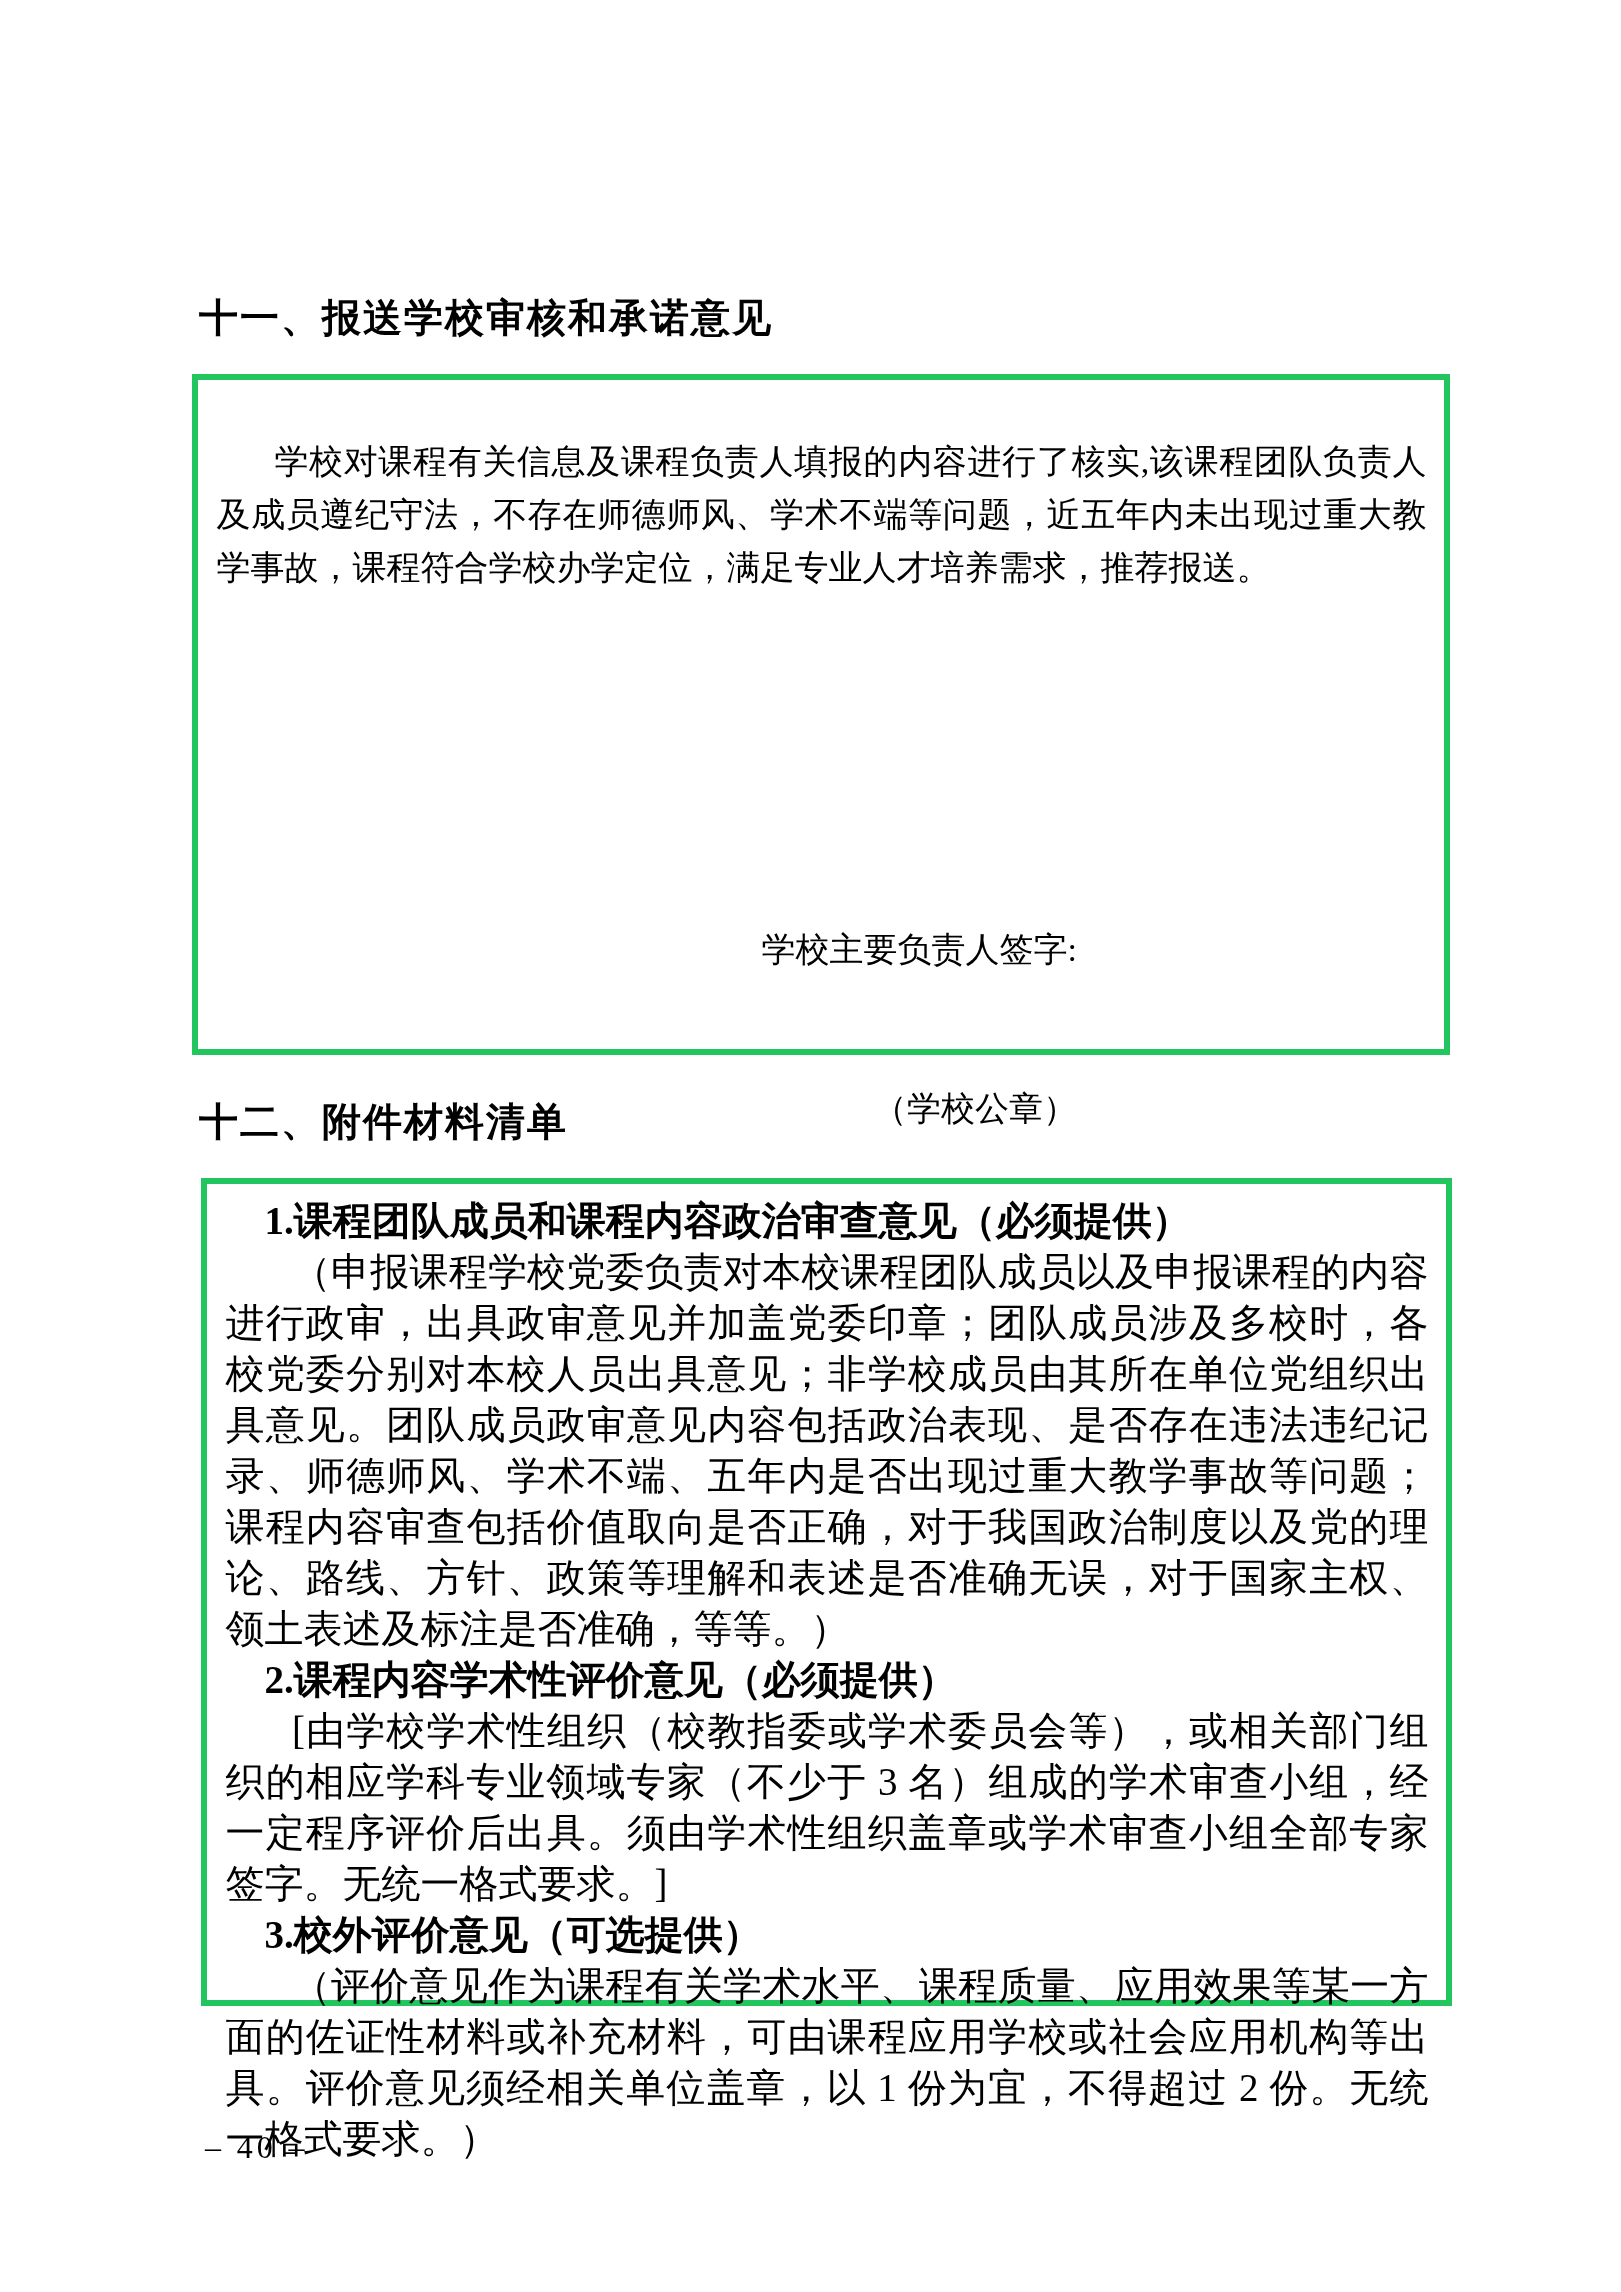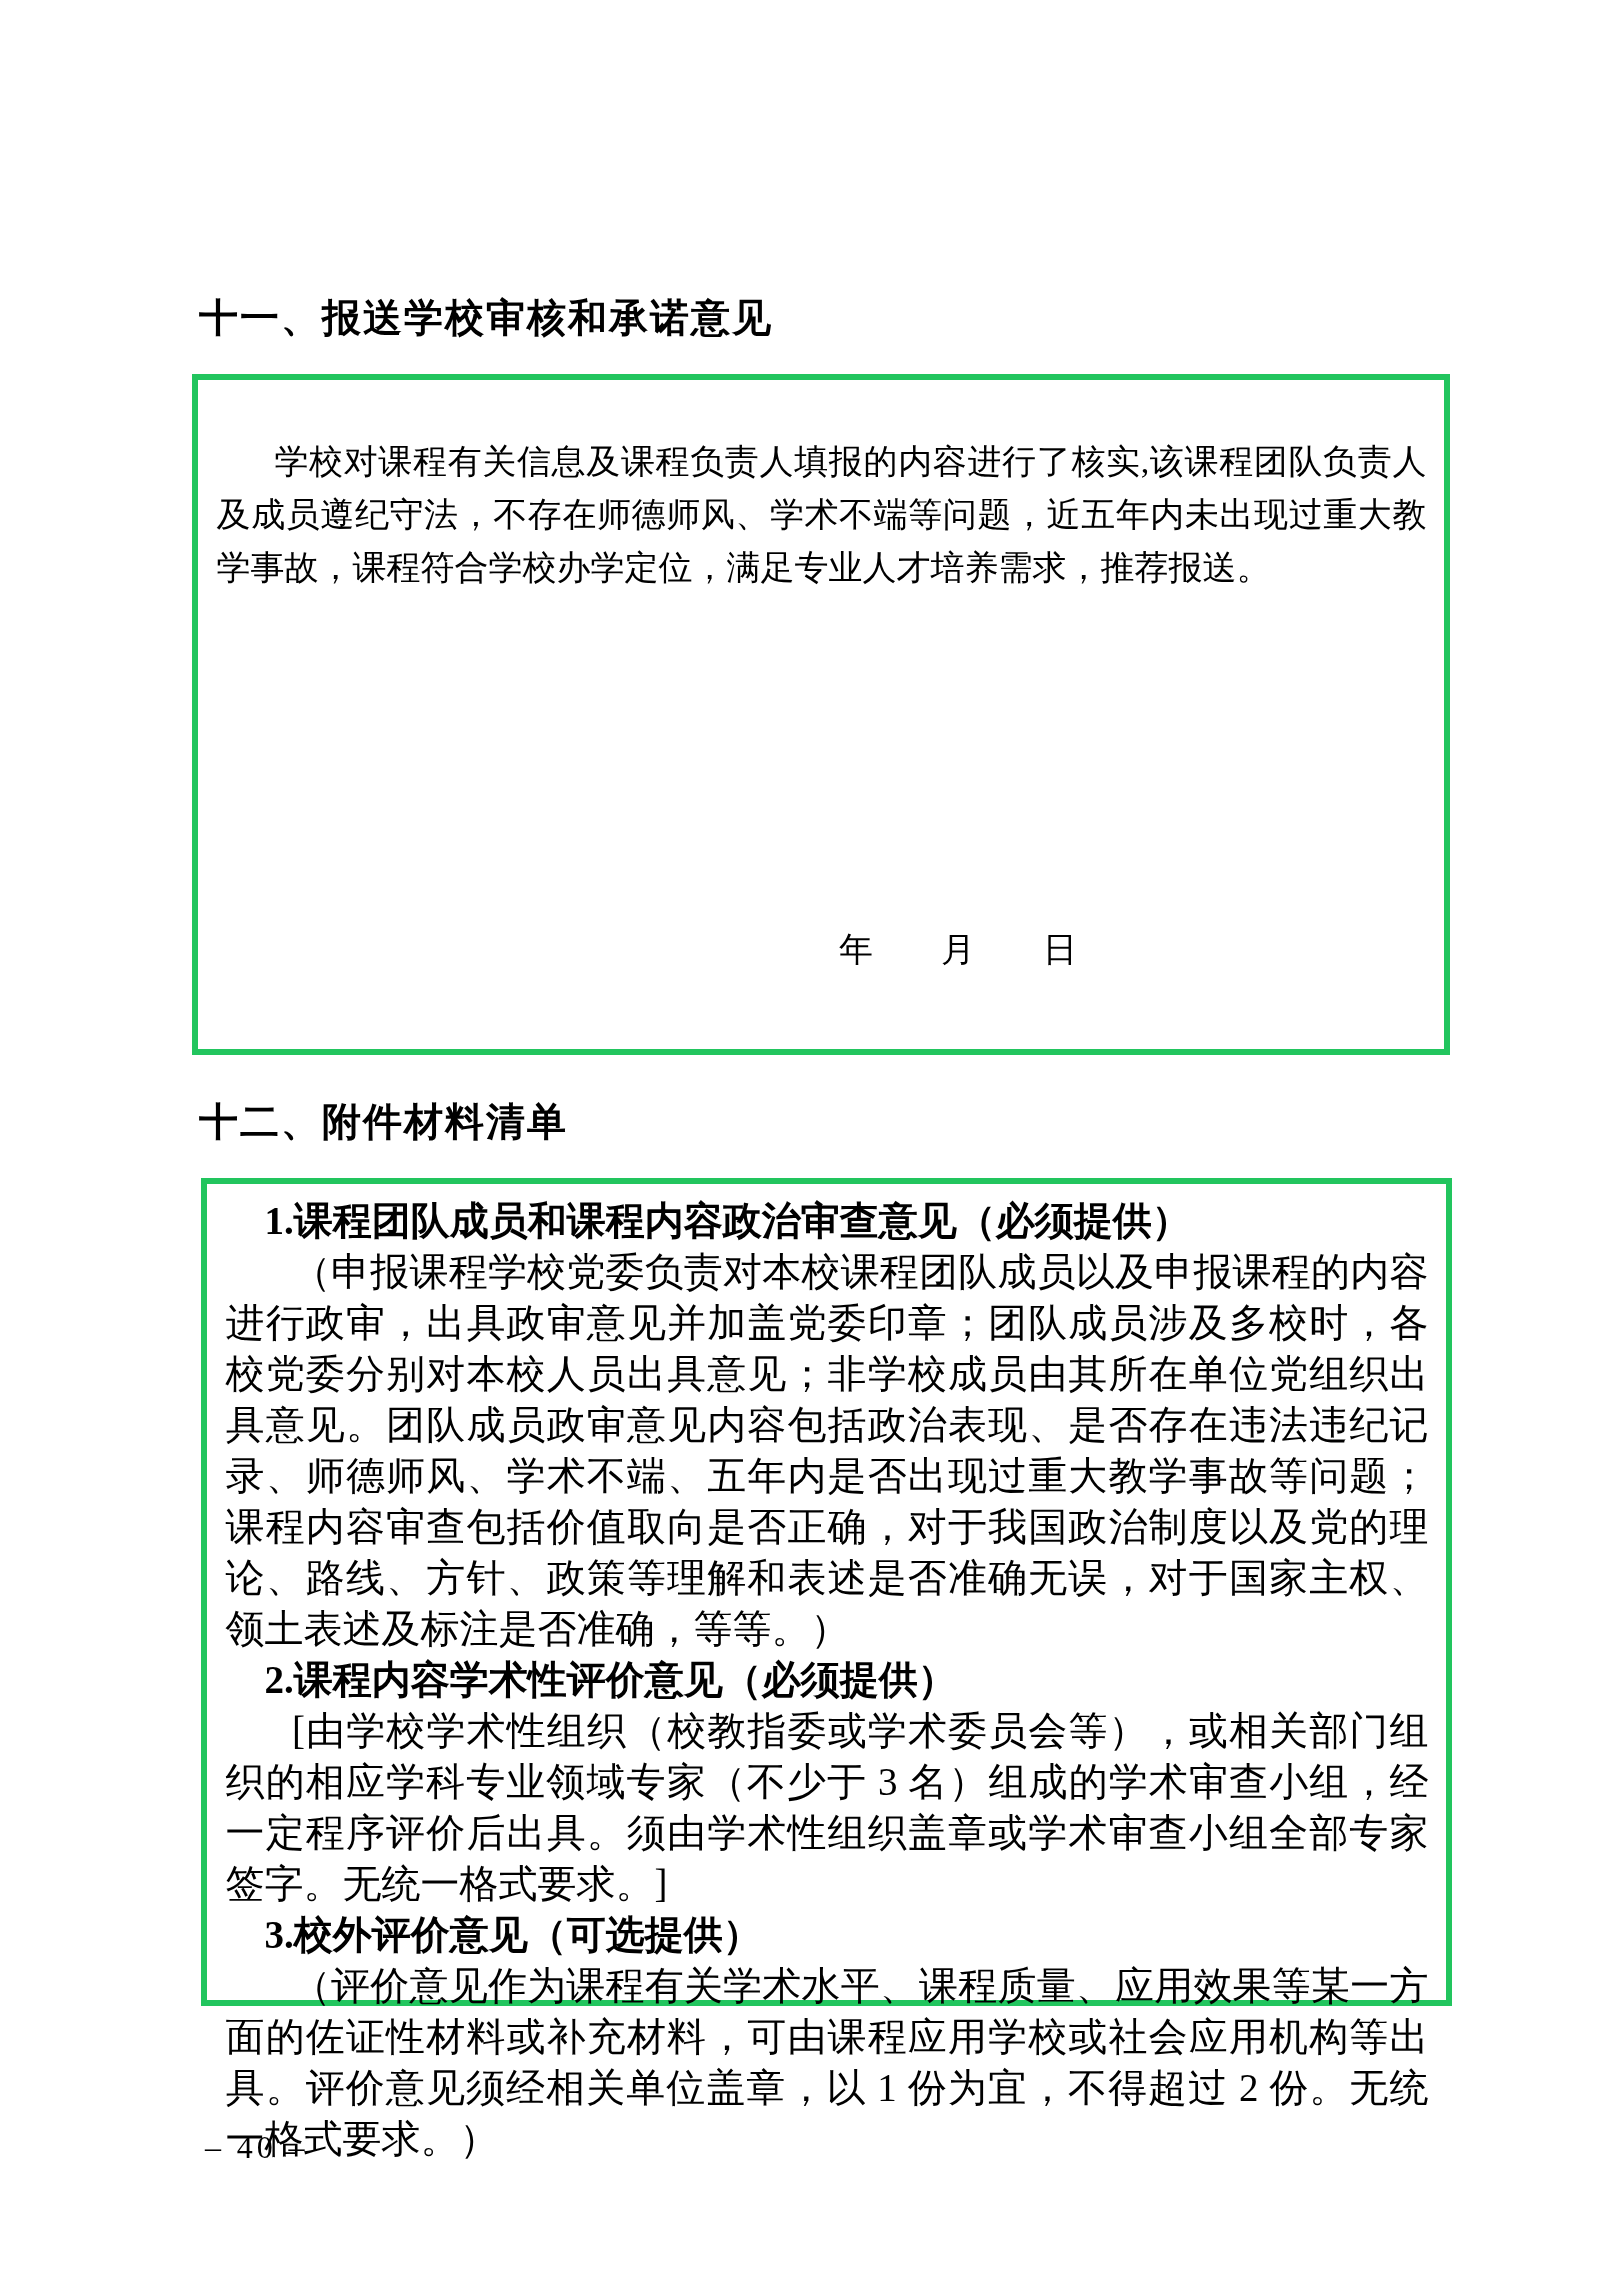--- a/index.html
+++ b/index.html
@@ -76,20 +76,22 @@
 </head>
 <body>
 
 <div class="page">
 
   <h1 class="sec-title" id="title-11">十一、报送学校审核和承诺意见</h1>
 
   <div class="box box1">
     <p class="box1-para">学校对课程有关信息及课程负责人填报的内容进行了核实,该课程团队负责人及成员遵纪守法，不存在师德师风、学术不端等问题，近五年内未出现过重大教学事故，课程符合学校办学定位，满足专业人才培养需求，推荐报送。</p>
     <div class="sig-block">
+      <div>学校主要负责人签字:</div>
+      <div>（学校公章）</div>
       <div>年　　月　　日</div>
     </div>
   </div>
 
   <h1 class="sec-title" id="title-12">十二、附件材料清单</h1>
 
   <div class="box box2">
     <div class="box2-content">
       <p class="item-title">1.课程团队成员和课程内容政治审查意见（必须提供）</p>
       <p class="item-para">（申报课程学校党委负责对本校课程团队成员以及申报课程的内容进行政审，出具政审意见并加盖党委印章；团队成员涉及多校时，各校党委分别对本校人员出具意见；非学校成员由其所在单位党组织出具意见。团队成员政审意见内容包括政治表现、是否存在违法违纪记录、师德师风、学术不端、五年内是否出现过重大教学事故等问题；课程内容审查包括价值取向是否正确，对于我国政治制度以及党的理论、路线、方针、政策等理解和表述是否准确无误，对于国家主权、领土表述及标注是否准确，等等。）</p>

